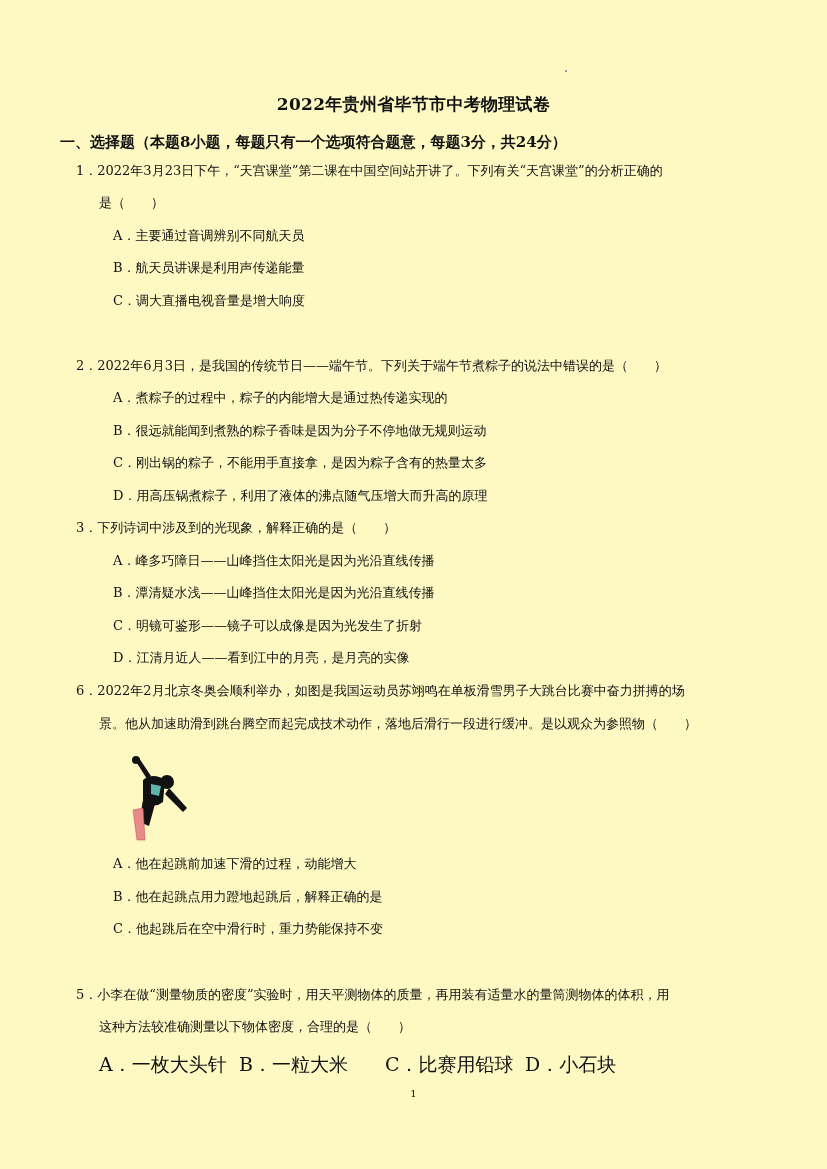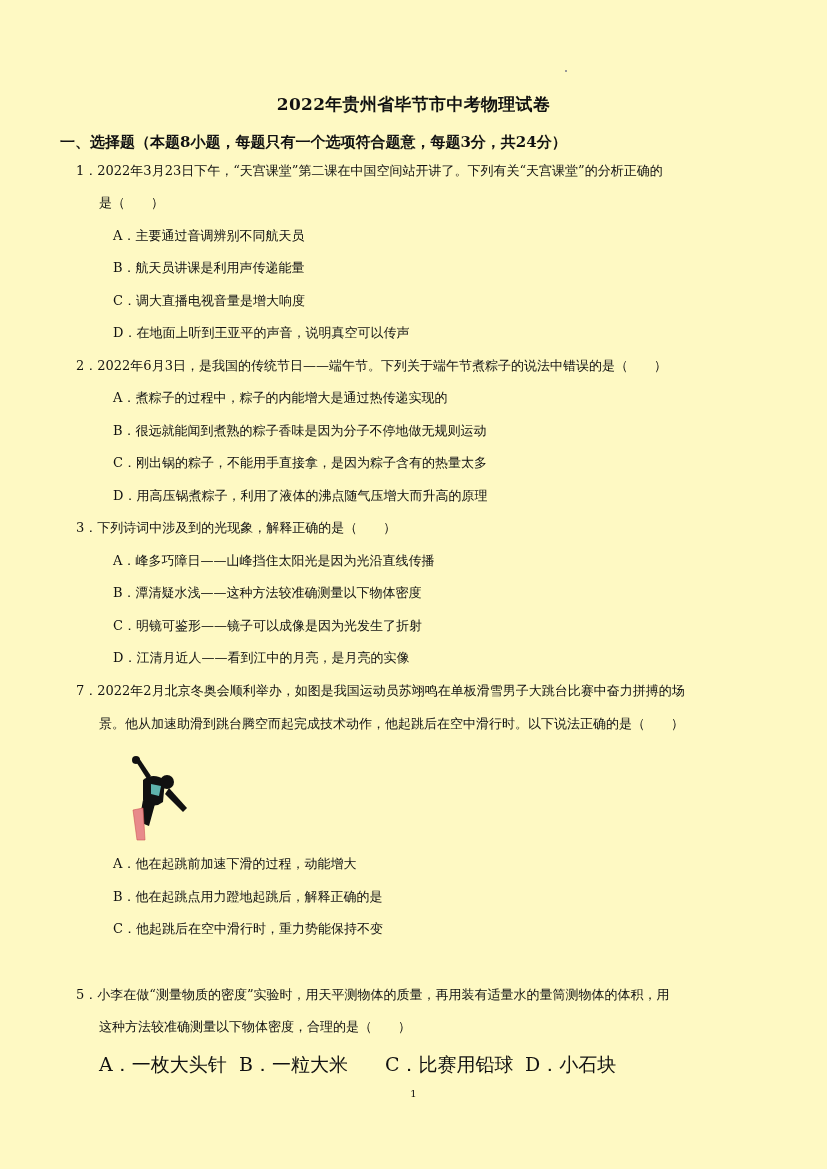--- a/index.html
+++ b/index.html
@@ -26,36 +26,35 @@
   <div class="dot"></div>
 
   <div class="title">2022年贵州省毕节市中考物理试卷</div>
   <div class="section">一、选择题（本题8小题，每题只有一个选项符合题意，每题3分，共24分）</div>
 
   <div class="line q" style="top:163px">1．2022年3月23日下午，“天宫课堂”第二课在中国空间站开讲了。下列有关“天宫课堂”的分析正确的</div>
   <div class="line qc" style="top:195px">是（　　）</div>
   <div class="line opt" style="top:228px">A．主要通过音调辨别不同航天员</div>
   <div class="line opt" style="top:260px">B．航天员讲课是利用声传递能量</div>
   <div class="line opt" style="top:293px">C．调大直播电视音量是增大响度</div>
-  <div class="line opt" style="top:325px">D．在地面上听到王亚平的声音，说明真空可以传声</div>
 
   <div class="line q" style="top:358px">2．2022年6月3日，是我国的传统节日——端午节。下列关于端午节煮粽子的说法中错误的是（　　）</div>
   <div class="line opt" style="top:390px">A．煮粽子的过程中，粽子的内能增大是通过热传递实现的</div>
   <div class="line opt" style="top:423px">B．很远就能闻到煮熟的粽子香味是因为分子不停地做无规则运动</div>
   <div class="line opt" style="top:488px">D．用高压锅煮粽子，利用了液体的沸点随气压增大而升高的原理</div>
   <div class="line opt" style="top:455px">C．刚出锅的粽子，不能用手直接拿，是因为粽子含有的热量太多</div>
 
   <div class="line q" style="top:520px">3．下列诗词中涉及到的光现象，解释正确的是（　　）</div>
   <div class="line opt" style="top:553px">A．峰多巧障日——山峰挡住太阳光是因为光沿直线传播</div>
-  <div class="line opt" style="top:585px">B．潭清疑水浅——这种方法较准确测量以下物体密度</div>
+  <div class="line opt" style="top:585px">B．潭清疑水浅——山峰挡住太阳光是因为光沿直线传播</div>
   <div class="line opt" style="top:618px">C．明镜可鉴形——镜子可以成像是因为光发生了折射</div>
   <div class="line opt" style="top:650px">D．江清月近人——看到江中的月亮，是月亮的实像</div>
 
-  <div class="line q" style="top:683px">7．2022年2月北京冬奥会顺利举办，如图是我国运动员苏翊鸣在单板滑雪男子大跳台比赛中奋力拼搏的场</div>
-  <div class="line qc" style="top:716px">景。他从加速助滑到跳台腾空而起完成技术动作，他起跳后在空中滑行时。以下说法正确的是（　　）</div>
+  <div class="line q" style="top:683px">6．2022年2月北京冬奥会顺利举办，如图是我国运动员苏翊鸣在单板滑雪男子大跳台比赛中奋力拼搏的场</div>
+  <div class="line qc" style="top:716px">景。他从加速助滑到跳台腾空而起完成技术动作，落地后滑行一段进行缓冲。是以观众为参照物（　　）</div>
 
   <div class="figure">
     <svg width="70" height="90" viewBox="0 0 70 90">
 
       <path d="M10 8 L14 6 L26 24 L22 27 Z" fill="#111"></path>
       <circle cx="11" cy="8" r="4" fill="#111"></circle>
 
       <path d="M18 28 Q28 20 40 28 L38 50 Q28 58 18 48 Z" fill="#111"></path>
       <path d="M26 32 L36 34 L34 44 L26 42 Z" fill="#5fb3ad"></path>
 

